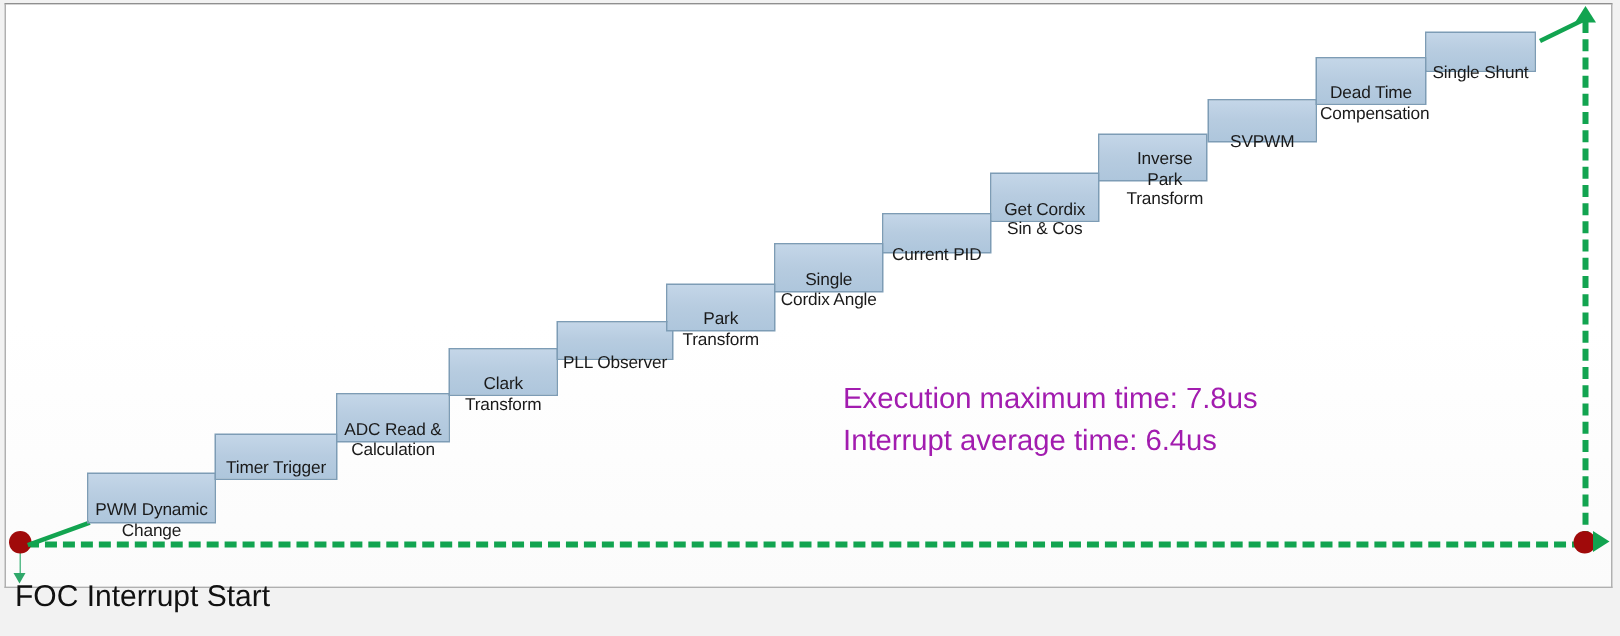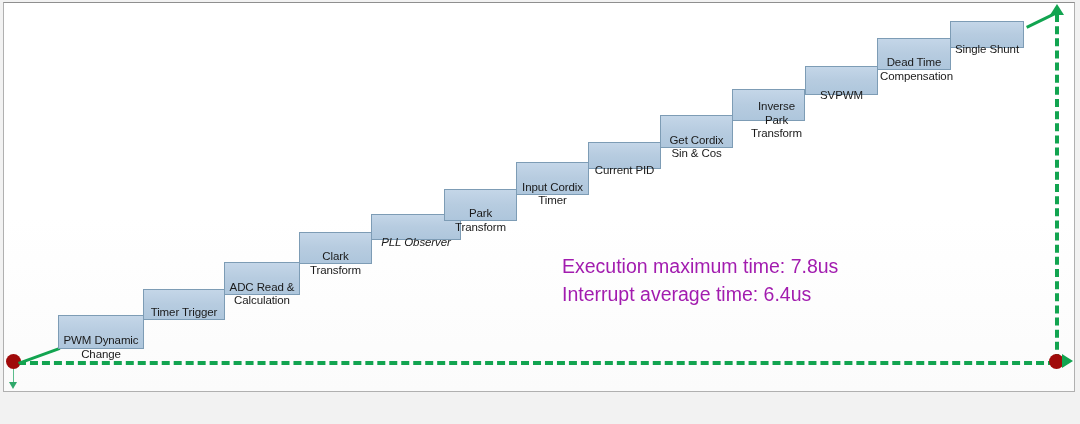--- a/index.html
+++ b/index.html
@@ -160,28 +160,28 @@
       </div>
       <div class="step" style="left: 143px; top: 289px; width: 82px; height: 31px; align-items: flex-end;">
         <span>Timer Trigger</span>
       </div>
       <div class="step" style="left: 224px; top: 262px; width: 76px; height: 33px;">
         <span>ADC Read &amp; Calculation</span>
       </div>
       <div class="step" style="left: 299px; top: 232px; width: 73px; height: 32px;">
         <span>Clark Transform</span>
       </div>
-      <div class="step" style="left: 371px; top: 214px; width: 90px; height: 26px; font-style: italic;">
+      <div class="step" style="left: 371px; top: 214px; width: 78px; height: 26px;">
         <span>PLL Observer</span>
       </div>
       <div class="step" style="left: 444px; top: 189px; width: 73px; height: 32px;">
         <span>Park Transform</span>
       </div>
       <div class="step" style="left: 516px; top: 162px; width: 73px; height: 33px;">
-        <span>Input Cordix Timer</span>
+        <span>Single Cordix Angle</span>
       </div>
       <div class="step" style="left: 588px; top: 142px; width: 73px; height: 27px;">
         <span>Current PID</span>
       </div>
       <div class="step" style="left: 660px; top: 115px; width: 73px; height: 33px;">
         <span>Get Cordix Sin &amp; Cos</span>
       </div>
       <div class="step" style="left: 732px; top: 89px; width: 73px; height: 32px; padding-left: 18px;">
         <span>Inverse Park Transform</span>
       </div>
@@ -194,13 +194,14 @@
       <div class="step" style="left: 950px; top: 21px; width: 74px; height: 27px;">
         <span>Single Shunt</span>
       </div>
     </div>
 
   <div id="exec-text">
     <div>Execution maximum time: 7.8us</div>
     <div>Interrupt average time: 6.4us</div>
   </div>
 
+  <div id="start-label">FOC Interrupt Start</div>
 </div>
 
 </body></html>

